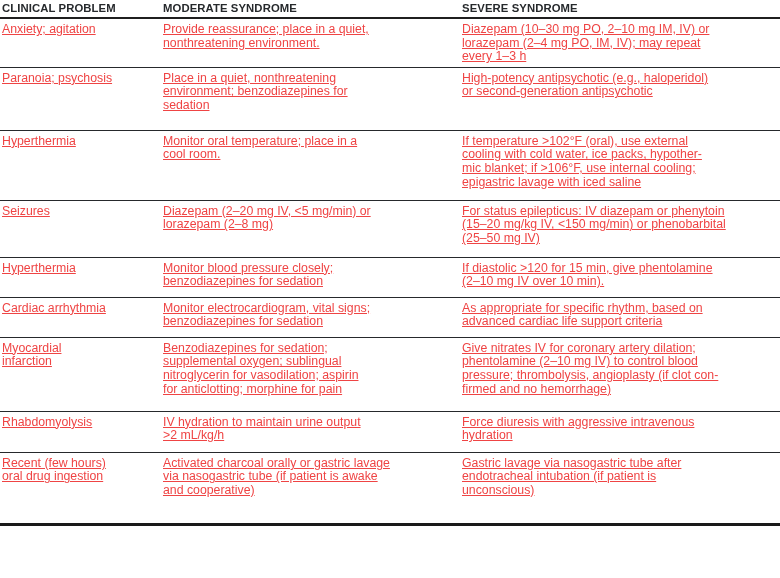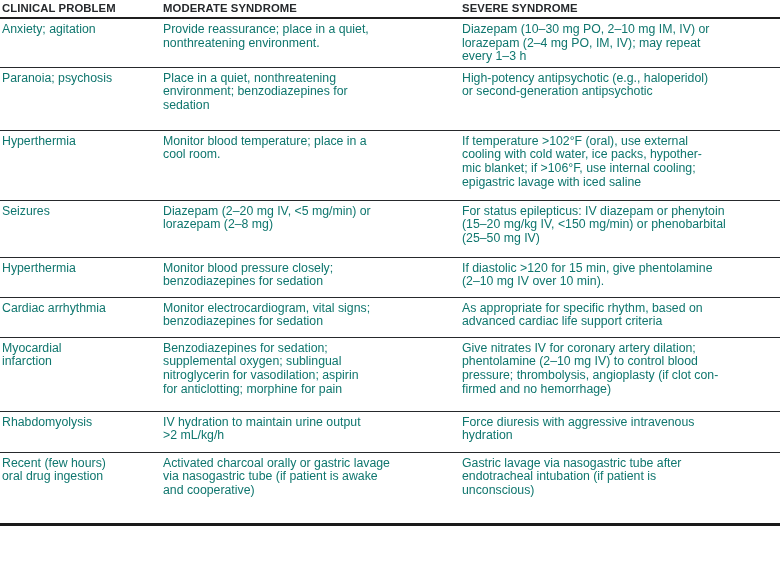--- a/index.html
+++ b/index.html
@@ -34,24 +34,25 @@
     border-bottom: 2px solid #1f1f1f;
     white-space: nowrap;
     border-radius: 6px;
   }
   th:first-child { padding-left: 2px; }
 
   td {
     vertical-align: top;
     font-size: 12.3px;
     line-height: 13.6px;
-    color: #0f766e;
+    color: #ef4444;
     padding: 4px 8px 3px 0;
     border-bottom: 1px solid #26292c;
     white-space: pre-line;
+    text-decoration: underline;
   }
   td:first-child { padding-left: 2px; padding-right: 4px; }
 
   
   tbody tr:nth-child(1)  { height: 46px; }
   tbody tr:nth-child(2)  { height: 63px; }
   tbody tr:nth-child(3)  { height: 70px; }
   tbody tr:nth-child(4)  { height: 57px; padding-left: 25px; }
   tbody tr:nth-child(5)  { height: 40px; }
   tbody tr:nth-child(6)  { height: 40px; }
@@ -90,21 +91,21 @@
     <tr>
       <td>Paranoia; psychosis</td>
       <td>Place in a quiet, nonthreatening
 environment; benzodiazepines for
 sedation</td>
       <td>High-potency antipsychotic (e.g., haloperidol)
 or second-generation antipsychotic</td>
     </tr>
     <tr>
       <td>Hyperthermia</td>
-      <td>Monitor blood temperature; place in a
+      <td>Monitor oral temperature; place in a
 cool room.</td>
       <td>If temperature &gt;102°F (oral), use external
 cooling with cold water, ice packs, hypother-
 mic blanket; if &gt;106°F, use internal cooling;
 epigastric lavage with iced saline</td>
     </tr>
     <tr>
       <td>Seizures</td>
       <td>Diazepam (2–20 mg IV, &lt;5 mg/min) or
 lorazepam (2–8 mg)</td>

